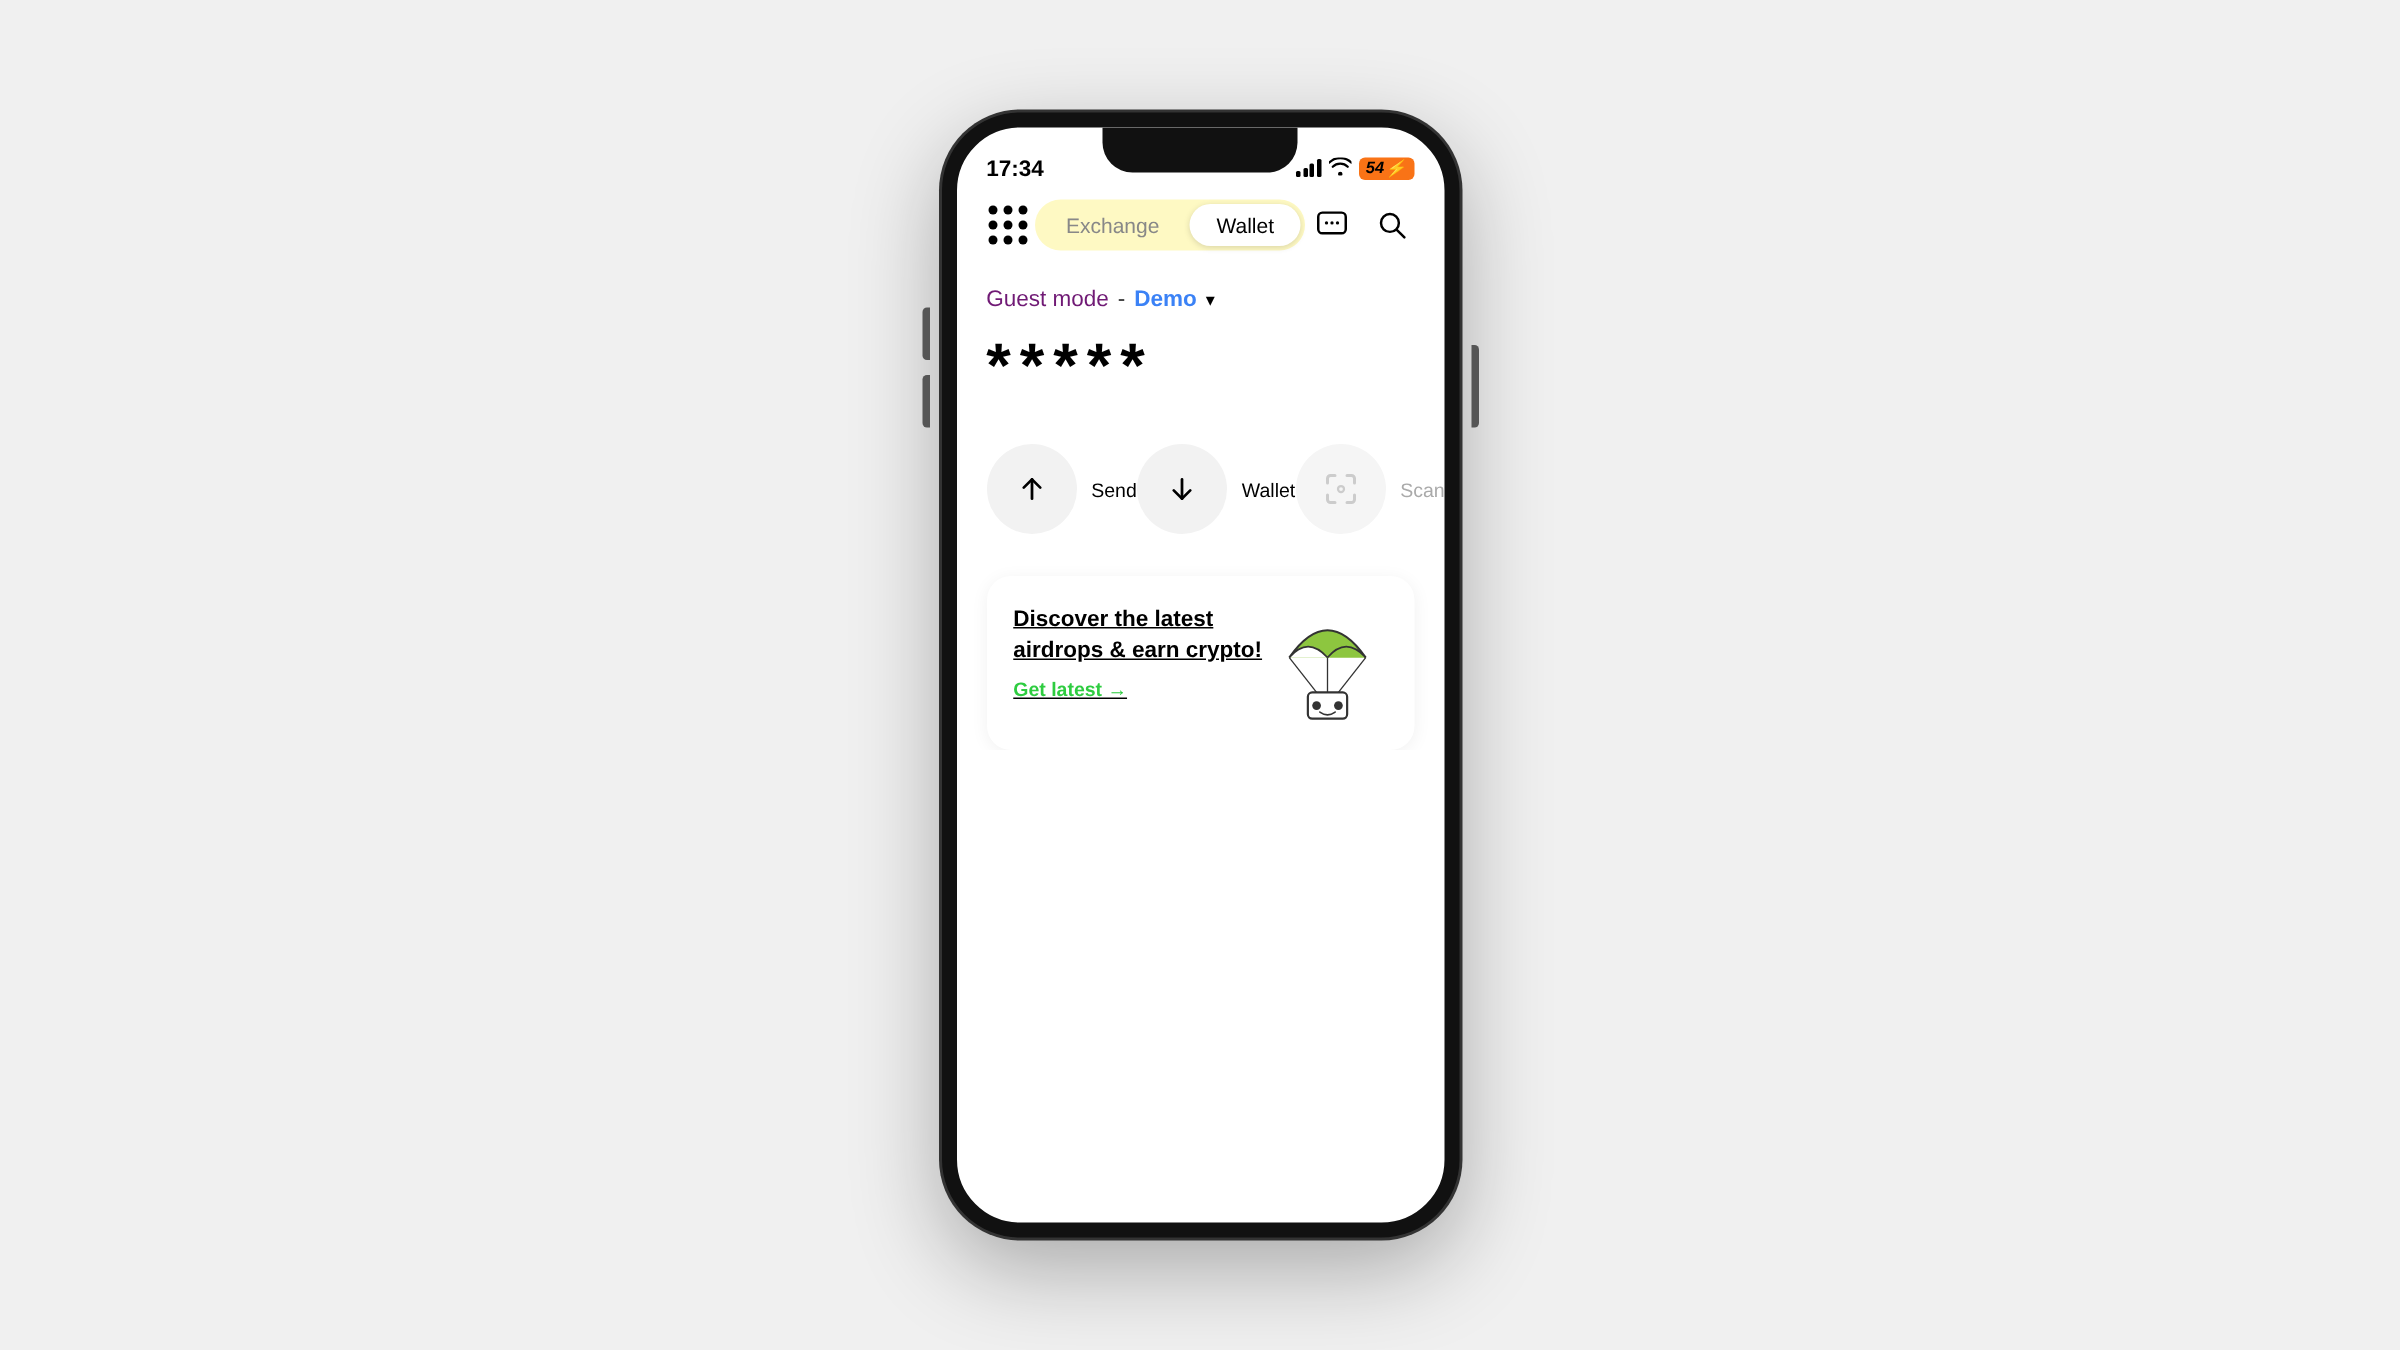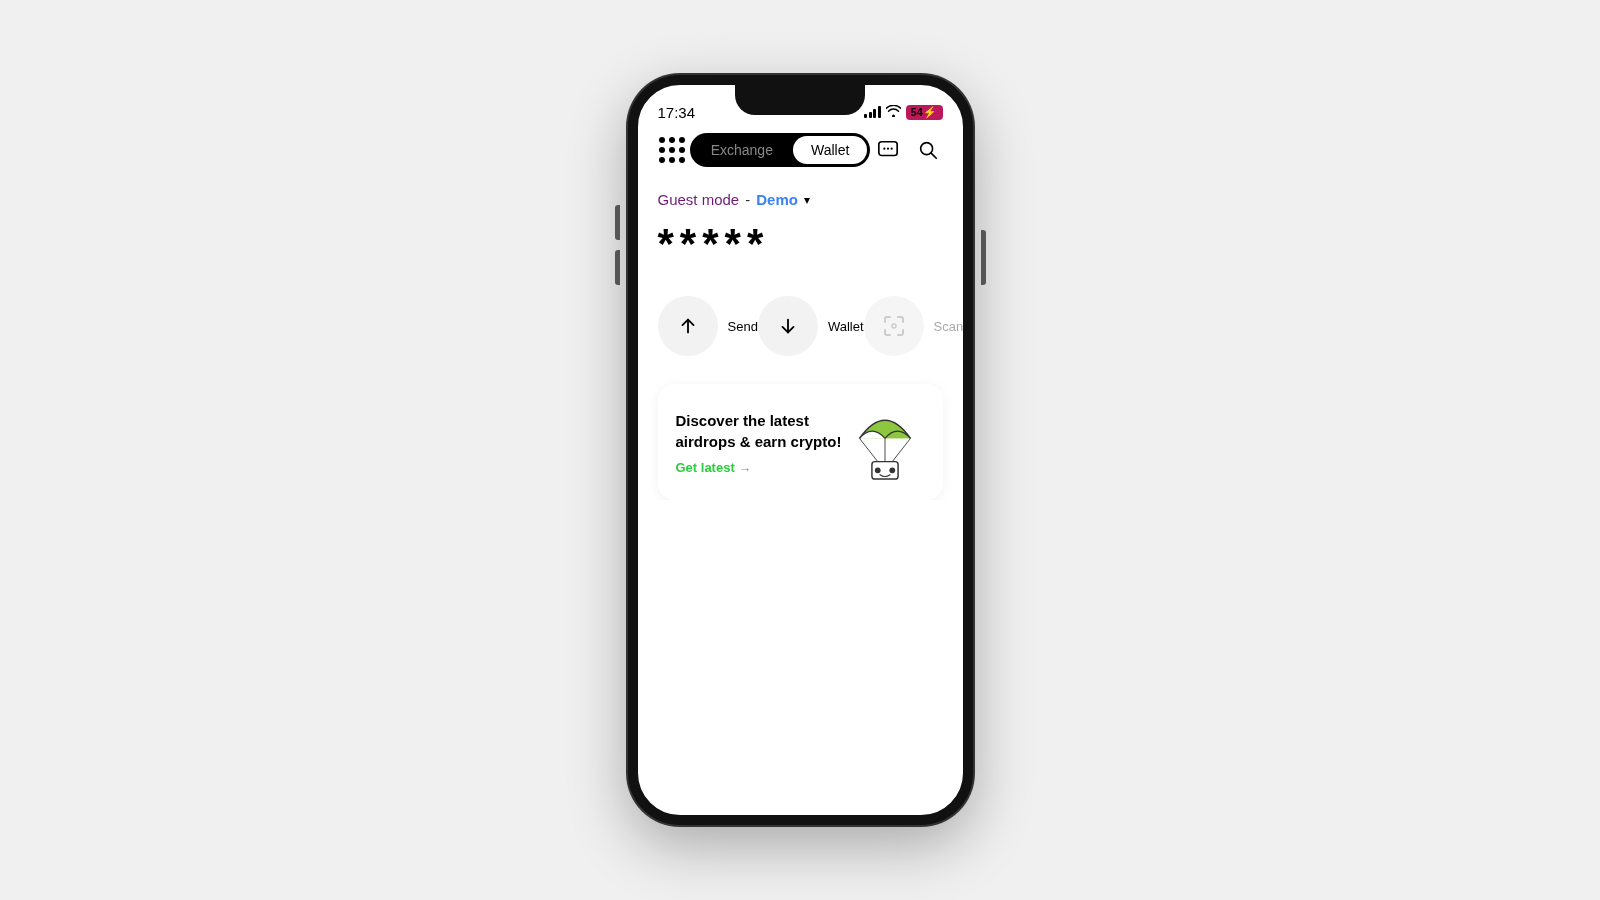--- a/index.html
+++ b/index.html
@@ -50,21 +50,21 @@
       align-items: center;
       justify-content: space-between;
       padding: 10px 20px 0 20px;
       height: 44px;
       position: relative;
       z-index: 5;
     }
 
     .status-time {
       font-size: 15px;
-      font-weight: 400;
+      font-weight: 700;
       color: #000;
     }
 
     .status-icons {
       display: flex;
       align-items: center;
       gap: 5px;
     }
 
     .signal-bars {
@@ -79,29 +79,30 @@
       border-radius: 1px;
       width: 3px;
     }
 
     .wifi-icon {
       font-size: 13px;
       color: #000;
     }
 
     .battery-badge {
-      background: #be185d;
+      background: #f97316;
       border-radius: 4px;
       padding: 1px 5px;
       font-size: 11px;
       font-weight: 700;
       color: #000;
       display: flex;
       align-items: center;
       gap: 1px;
+      font-style: italic;
     }
 
     
     .screen-content {
       padding: 0 20px;
       overflow: hidden;
     }
 
     
     .top-nav {
@@ -120,21 +121,21 @@
 
     .grid-dot {
       width: 6px;
       height: 6px;
       background: #000;
       border-radius: 50%;
     }
 
     .tab-switcher {
       display: flex;
-      background: #000000;
+      background: #fef9c3;
       border-radius: 20px;
       padding: 3px;
       gap: 2px;
     }
 
     .tab-btn {
       padding: 6px 18px;
       border-radius: 16px;
       border: none;
       font-size: 14px;
@@ -258,23 +259,23 @@
       width: 24px;
       height: 24px;
     }
 
     
     .promo-card {
       background: #fff;
       border-radius: 16px;
       padding: 18px;
       display: flex;
-      align-items: center;
       justify-content: space-between;
       box-shadow: 0 2px 12px rgba(0,0,0,0.06);
+      text-decoration: underline;
     }
 
     .promo-text {
       flex: 1;
     }
 
     .promo-title {
       font-size: 15px;
       font-weight: 700;
       color: #000;

